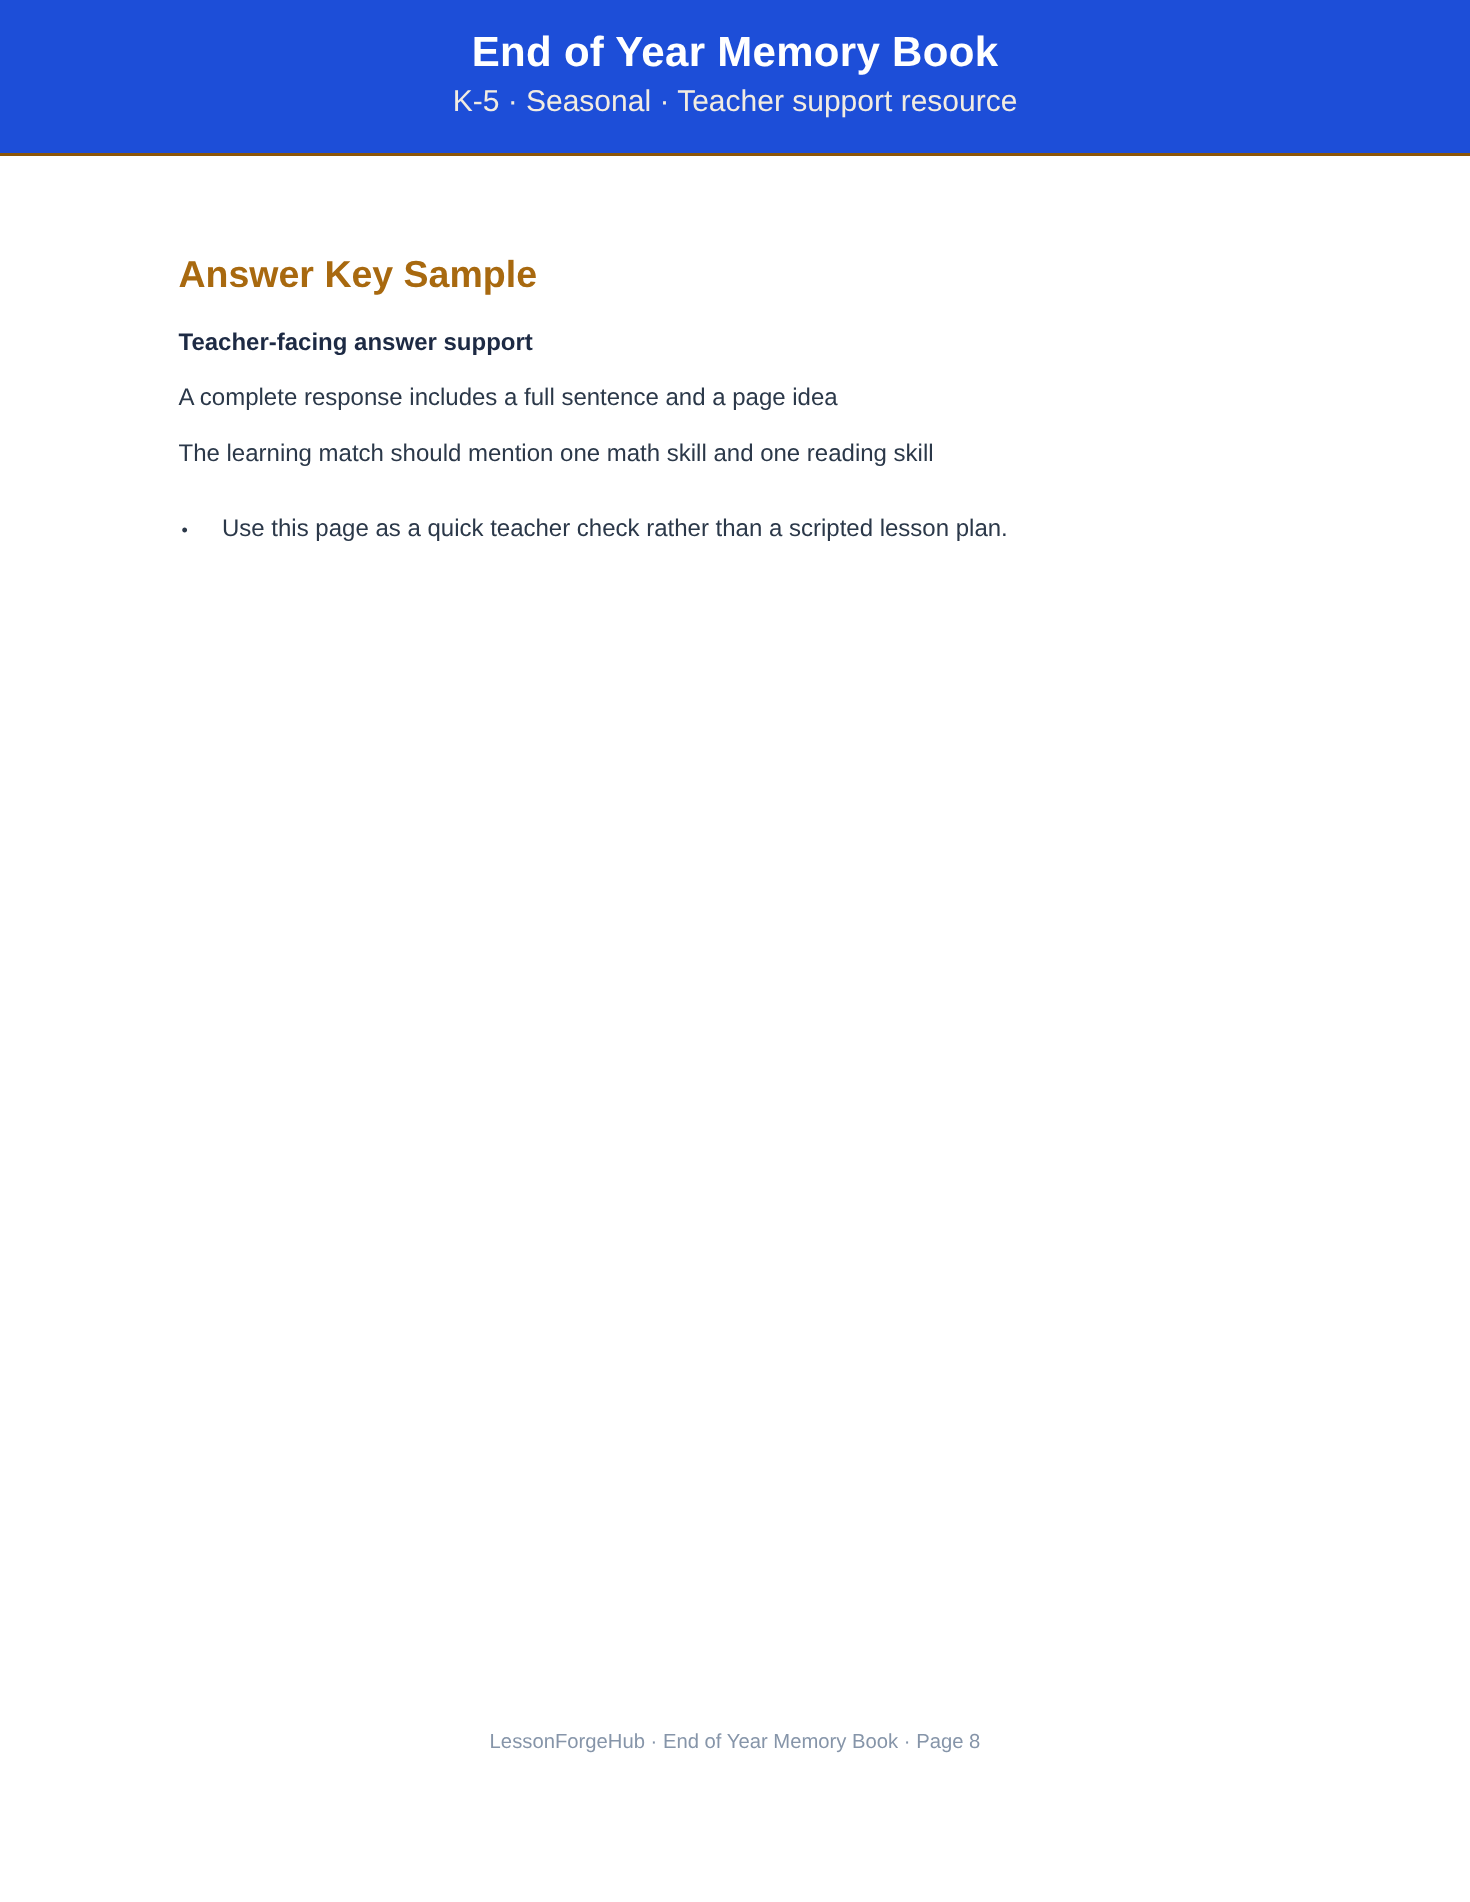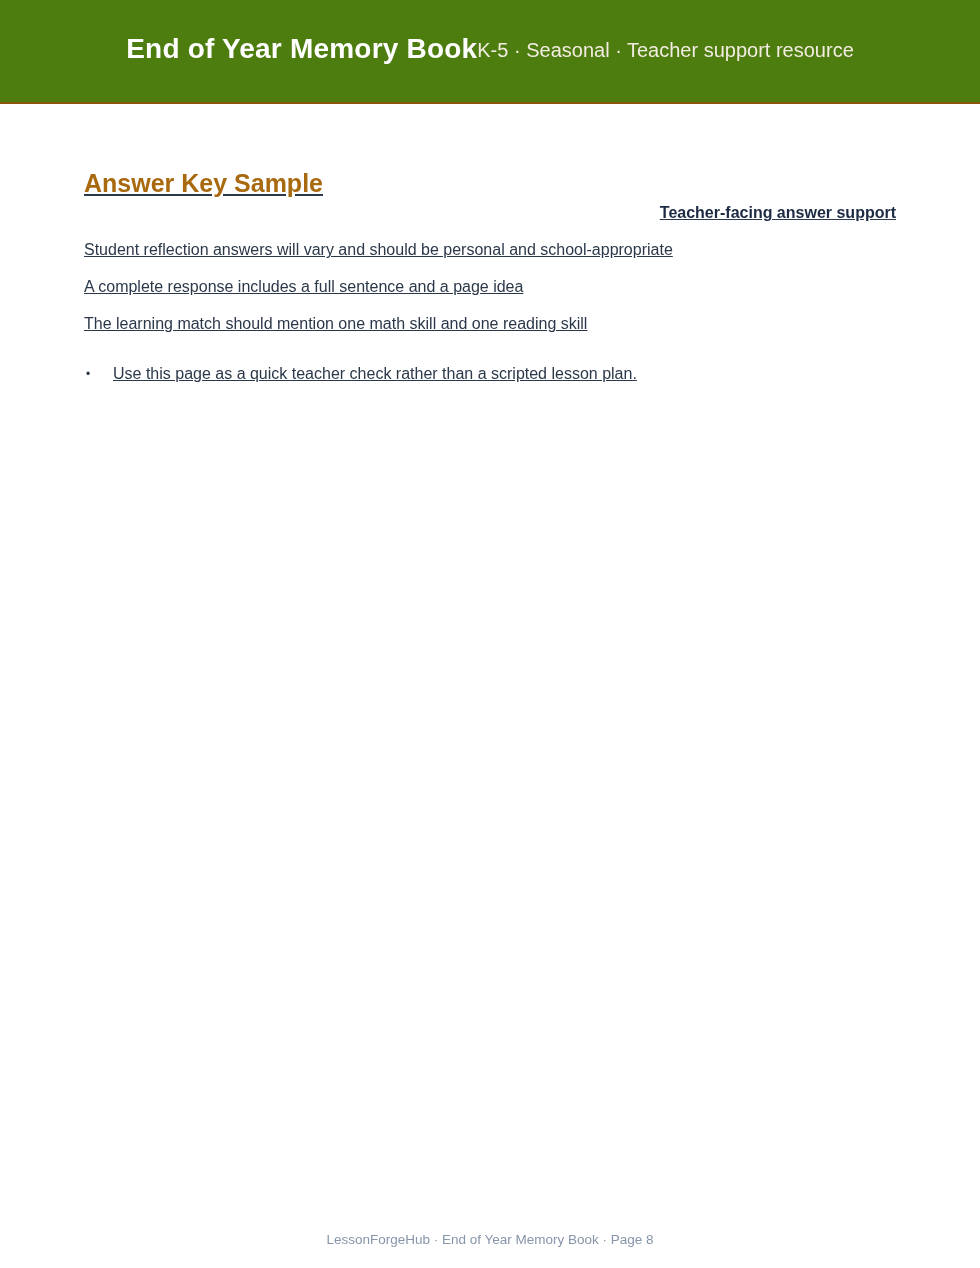--- a/index.html
+++ b/index.html
@@ -14,59 +14,58 @@
   }
   .page {
     position: relative;
     width: 980px;
     height: 1268px;
     background: #ffffff;
   }
   .banner {
     width: 100%;
     height: 104px;
-    background: #4d7c0f;
+    background: #1d4ed8;
     border-bottom: 2px solid #8c5608;
     display: flex;
+    flex-direction: column;
     align-items: center;
     justify-content: center;
     text-align: center;
     padding-bottom: 6px;
   }
   .banner h1 {
     font-size: 28px;
     font-weight: bold;
     color: #ffffff;
     line-height: 1.25;
     letter-spacing: 0.2px;
   }
   .banner .subtitle {
     margin-top: 5px;
     font-size: 20px;
     color: #f2ece1;
     font-weight: normal;
   }
   main {
-    padding: 0 84px;
-    text-decoration: underline;
+    padding: 0 119px;
   }
   h2.section-heading {
     margin-top: 64px;
     font-size: 25px;
     font-weight: bold;
     color: #a8690f;
     line-height: 1.25;
   }
   h3.section-subheading {
-    margin-top: 2px;
+    margin-top: 18px;
     font-size: 16px;
     font-weight: bold;
     color: #1d2a44;
     line-height: 1.5;
-    text-align: right;
   }
   p.body-para {
     margin-top: 13px;
     font-size: 16px;
     line-height: 24px;
     color: #2b3849;
   }
   ul.tips-list {
     margin-top: 26px;
     list-style: none;
@@ -82,21 +81,21 @@
     content: "\2022";
     position: absolute;
     left: 2px;
     top: 0;
     font-size: 12px;
     line-height: 24px;
     color: #2b3849;
   }
   footer.page-footer {
     position: absolute;
-    top: 1230px;
+    top: 1151px;
     left: 0;
     width: 100%;
     text-align: center;
     font-size: 13.5px;
     color: #8695a9;
     line-height: 20px;
   }
 </style>
 </head>
 <body>
@@ -106,21 +105,20 @@
   <header class="banner">
     <h1>End of Year Memory Book</h1>
     <div class="subtitle">K-5 · Seasonal · Teacher support resource</div>
   </header>
 
   <main>
     <h2 class="section-heading">Answer Key Sample</h2>
 
     <h3 class="section-subheading">Teacher-facing answer support</h3>
 
-    <p class="body-para">Student reflection answers will vary and should be personal and school-appropriate</p>
 
     <p class="body-para">A complete response includes a full sentence and a page idea</p>
 
     <p class="body-para">The learning match should mention one math skill and one reading skill</p>
 
 
     <ul class="tips-list">
       <li>Use this page as a quick teacher check rather than a scripted lesson plan.</li>
     </ul>
   </main>

